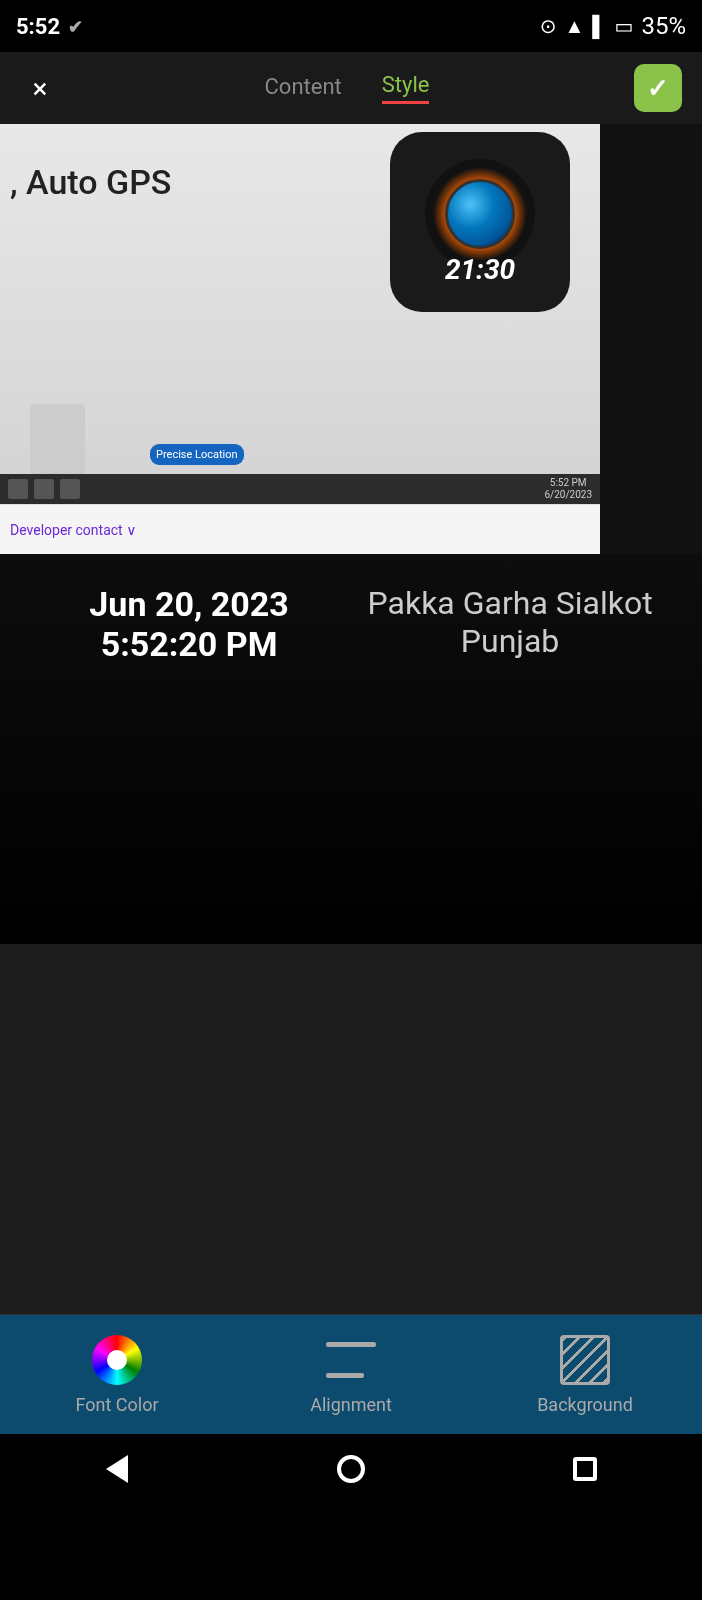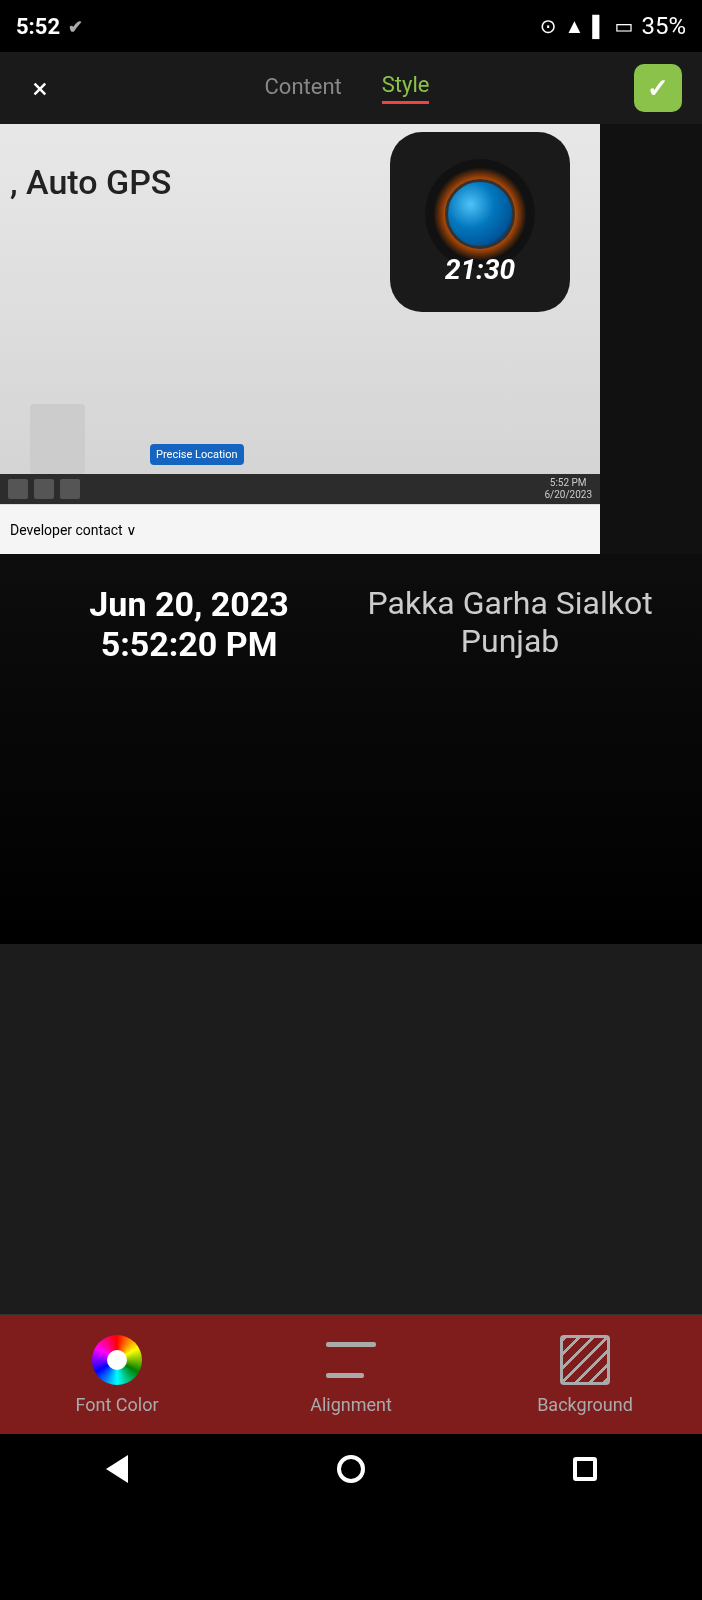--- a/index.html
+++ b/index.html
@@ -211,21 +211,21 @@
       background: #f5f5f5;
       border-top: 1px solid #ddd;
       display: flex;
       align-items: center;
       padding: 0 10px;
       gap: 10px;
     }
 
     .dev-contact {
       font-size: 14px;
-      color: #000000;
+      color: #6d28d9;
     }
 
     .taskbar {
       position: absolute;
       bottom: 50px;
       left: 0;
       width: 600px;
       height: 30px;
       background: #2c2c2c;
       display: flex;
@@ -325,21 +325,21 @@
       display: flex;
       flex-direction: column;
       justify-content: flex-end;
       padding-bottom: 10px;
     }
 
     
     .bottom-tools {
       width: 100%;
       height: 120px;
-      background: #7f1d1d;
+      background: #0c4a6e;
       display: flex;
       align-items: center;
       justify-content: space-around;
       padding: 10px 0;
       border-top: 1px solid #333;
     }
 
     .tool-item {
       display: flex;
       flex-direction: column;
@@ -478,21 +478,21 @@
       border: 4px solid #fff;
       border-radius: 3px;
     }
 
     
     .precise-chip {
       background: #1565c0;
       color: #fff;
       font-size: 11px;
       padding: 4px 6px;
-      border-radius: 4px;
+      border-radius: 9px;
       position: absolute;
       top: 320px;
       left: 150px;
       line-height: 1.2;
     }
 
     
     .app-thumb {
       width: 55px;
       height: 70px;

